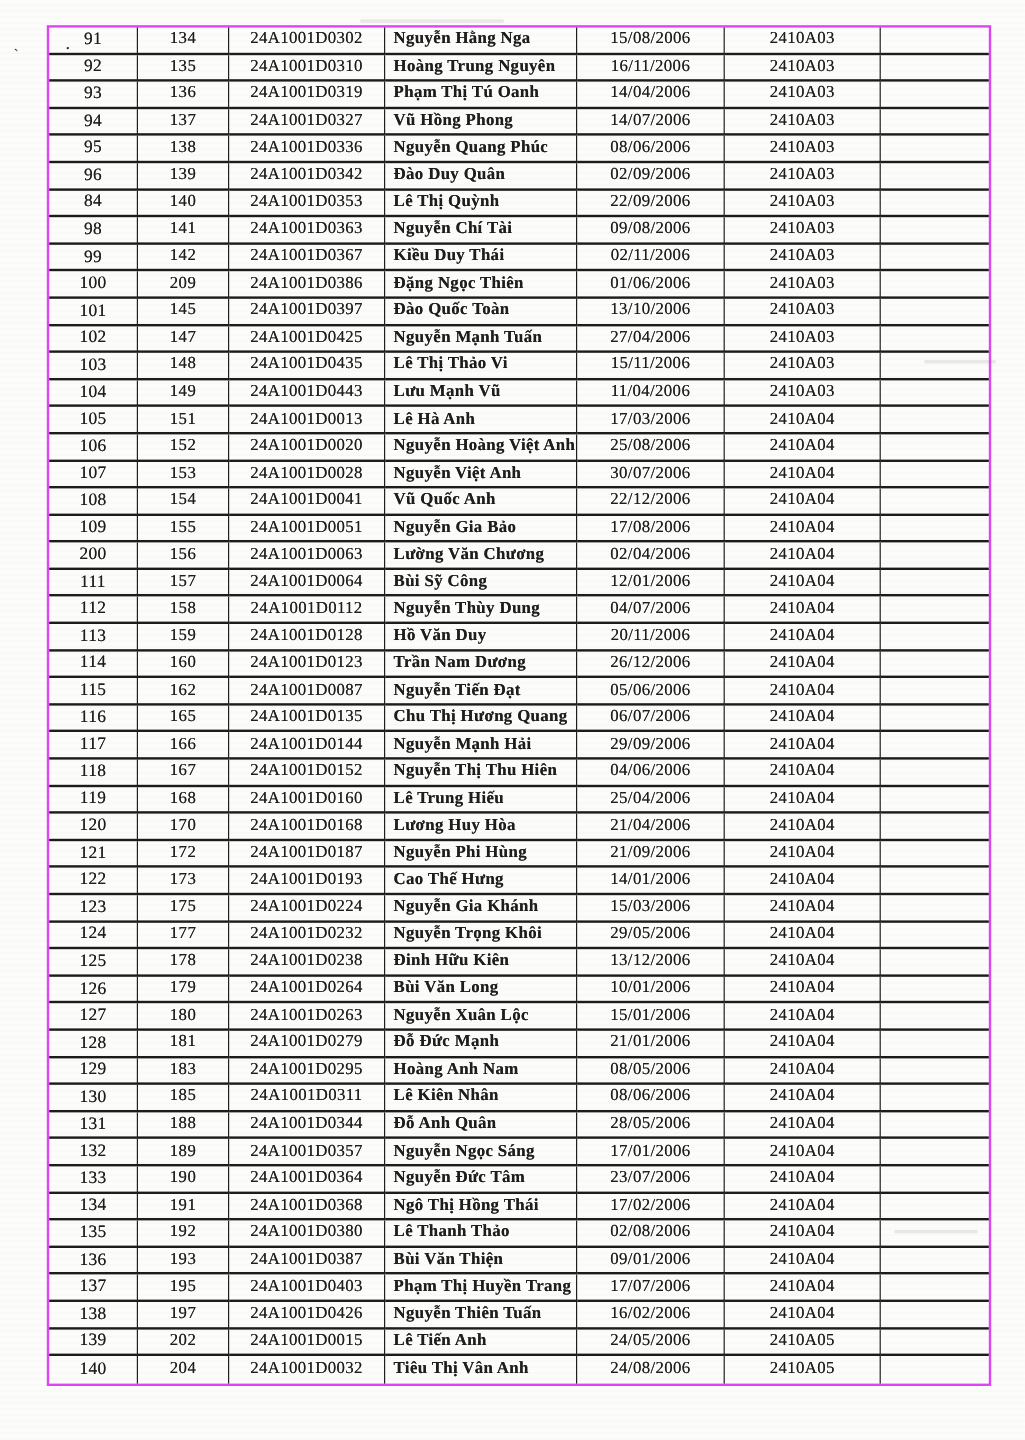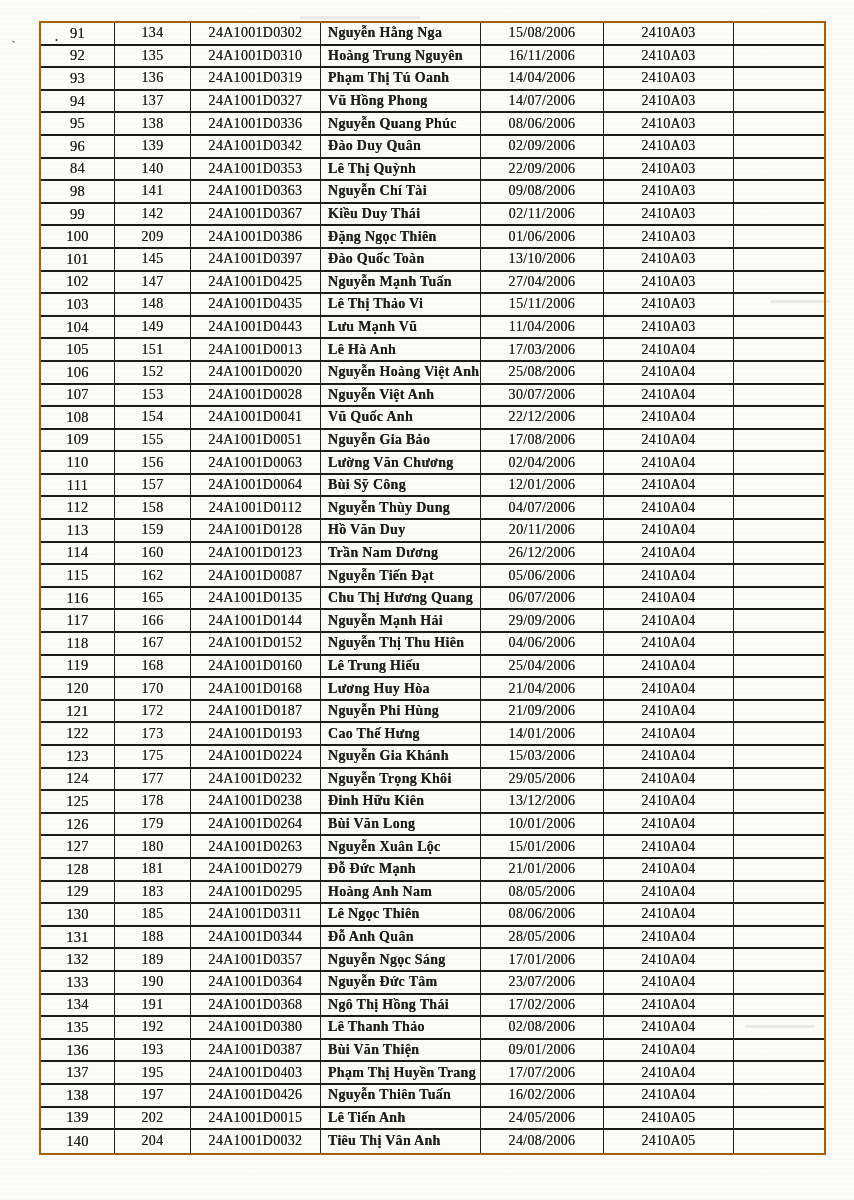--- a/index.html
+++ b/index.html
@@ -20,21 +20,21 @@
     position: absolute;
     inset: 0;
     background:
       repeating-linear-gradient(0deg, rgba(0,0,0,0.012) 0 2px, rgba(0,0,0,0) 2px 5px),
       #fcfcfa;
   }
   .scan-table {
     position: absolute;
     left: 39px;
     top: 21px;
-    border: 2px solid #a16207;
+    border: 2px solid #d946ef;
     display: grid;
     grid-template-columns: 74px 76px 130px 160px 123px 130px 90px;
     grid-auto-rows: 22.6px;
     background: transparent;
     filter: contrast(1.04);
   }
   .t-row { display: contents; }
   .cell {
     box-sizing: border-box;
     border-right: 1.5px solid #242422;
@@ -108,41 +108,41 @@
     <div class="t-row"><div class="cell c0">100</div><div class="cell c1">209</div><div class="cell c2">24A1001D0386</div><div class="cell c3">Đặng Ngọc Thiên</div><div class="cell c4">01/06/2006</div><div class="cell c5">2410A03</div><div class="cell c6"></div></div>
     <div class="t-row"><div class="cell c0">101</div><div class="cell c1">145</div><div class="cell c2">24A1001D0397</div><div class="cell c3">Đào Quốc Toàn</div><div class="cell c4">13/10/2006</div><div class="cell c5">2410A03</div><div class="cell c6"></div></div>
     <div class="t-row"><div class="cell c0">102</div><div class="cell c1">147</div><div class="cell c2">24A1001D0425</div><div class="cell c3">Nguyễn Mạnh Tuấn</div><div class="cell c4">27/04/2006</div><div class="cell c5">2410A03</div><div class="cell c6"></div></div>
     <div class="t-row"><div class="cell c0">103</div><div class="cell c1">148</div><div class="cell c2">24A1001D0435</div><div class="cell c3">Lê Thị Thảo Vi</div><div class="cell c4">15/11/2006</div><div class="cell c5">2410A03</div><div class="cell c6"></div></div>
     <div class="t-row"><div class="cell c0">104</div><div class="cell c1">149</div><div class="cell c2">24A1001D0443</div><div class="cell c3">Lưu Mạnh Vũ</div><div class="cell c4">11/04/2006</div><div class="cell c5">2410A03</div><div class="cell c6"></div></div>
     <div class="t-row"><div class="cell c0">105</div><div class="cell c1">151</div><div class="cell c2">24A1001D0013</div><div class="cell c3">Lê Hà Anh</div><div class="cell c4">17/03/2006</div><div class="cell c5">2410A04</div><div class="cell c6"></div></div>
     <div class="t-row"><div class="cell c0">106</div><div class="cell c1">152</div><div class="cell c2">24A1001D0020</div><div class="cell c3">Nguyễn Hoàng Việt Anh</div><div class="cell c4">25/08/2006</div><div class="cell c5">2410A04</div><div class="cell c6"></div></div>
     <div class="t-row"><div class="cell c0">107</div><div class="cell c1">153</div><div class="cell c2">24A1001D0028</div><div class="cell c3">Nguyễn Việt Anh</div><div class="cell c4">30/07/2006</div><div class="cell c5">2410A04</div><div class="cell c6"></div></div>
     <div class="t-row"><div class="cell c0">108</div><div class="cell c1">154</div><div class="cell c2">24A1001D0041</div><div class="cell c3">Vũ Quốc Anh</div><div class="cell c4">22/12/2006</div><div class="cell c5">2410A04</div><div class="cell c6"></div></div>
     <div class="t-row"><div class="cell c0">109</div><div class="cell c1">155</div><div class="cell c2">24A1001D0051</div><div class="cell c3">Nguyễn Gia Bảo</div><div class="cell c4">17/08/2006</div><div class="cell c5">2410A04</div><div class="cell c6"></div></div>
-    <div class="t-row"><div class="cell c0">110</div><div class="cell c1">156</div><div class="cell c2">24A1001D0063</div><div class="cell c3">Lường Văn Chương</div><div class="cell c4">02/04/2006</div><div class="cell c5">2410A04</div><div class="cell c6"></div></div>
+    <div class="t-row"><div class="cell c0">200</div><div class="cell c1">156</div><div class="cell c2">24A1001D0063</div><div class="cell c3">Lường Văn Chương</div><div class="cell c4">02/04/2006</div><div class="cell c5">2410A04</div><div class="cell c6"></div></div>
     <div class="t-row"><div class="cell c0">111</div><div class="cell c1">157</div><div class="cell c2">24A1001D0064</div><div class="cell c3">Bùi Sỹ Công</div><div class="cell c4">12/01/2006</div><div class="cell c5">2410A04</div><div class="cell c6"></div></div>
     <div class="t-row"><div class="cell c0">112</div><div class="cell c1">158</div><div class="cell c2">24A1001D0112</div><div class="cell c3">Nguyễn Thùy Dung</div><div class="cell c4">04/07/2006</div><div class="cell c5">2410A04</div><div class="cell c6"></div></div>
     <div class="t-row"><div class="cell c0">113</div><div class="cell c1">159</div><div class="cell c2">24A1001D0128</div><div class="cell c3">Hồ Văn Duy</div><div class="cell c4">20/11/2006</div><div class="cell c5">2410A04</div><div class="cell c6"></div></div>
     <div class="t-row"><div class="cell c0">114</div><div class="cell c1">160</div><div class="cell c2">24A1001D0123</div><div class="cell c3">Trần Nam Dương</div><div class="cell c4">26/12/2006</div><div class="cell c5">2410A04</div><div class="cell c6"></div></div>
     <div class="t-row"><div class="cell c0">115</div><div class="cell c1">162</div><div class="cell c2">24A1001D0087</div><div class="cell c3">Nguyễn Tiến Đạt</div><div class="cell c4">05/06/2006</div><div class="cell c5">2410A04</div><div class="cell c6"></div></div>
     <div class="t-row"><div class="cell c0">116</div><div class="cell c1">165</div><div class="cell c2">24A1001D0135</div><div class="cell c3">Chu Thị Hương Quang</div><div class="cell c4">06/07/2006</div><div class="cell c5">2410A04</div><div class="cell c6"></div></div>
     <div class="t-row"><div class="cell c0">117</div><div class="cell c1">166</div><div class="cell c2">24A1001D0144</div><div class="cell c3">Nguyễn Mạnh Hải</div><div class="cell c4">29/09/2006</div><div class="cell c5">2410A04</div><div class="cell c6"></div></div>
     <div class="t-row"><div class="cell c0">118</div><div class="cell c1">167</div><div class="cell c2">24A1001D0152</div><div class="cell c3">Nguyễn Thị Thu Hiên</div><div class="cell c4">04/06/2006</div><div class="cell c5">2410A04</div><div class="cell c6"></div></div>
     <div class="t-row"><div class="cell c0">119</div><div class="cell c1">168</div><div class="cell c2">24A1001D0160</div><div class="cell c3">Lê Trung Hiếu</div><div class="cell c4">25/04/2006</div><div class="cell c5">2410A04</div><div class="cell c6"></div></div>
     <div class="t-row"><div class="cell c0">120</div><div class="cell c1">170</div><div class="cell c2">24A1001D0168</div><div class="cell c3">Lương Huy Hòa</div><div class="cell c4">21/04/2006</div><div class="cell c5">2410A04</div><div class="cell c6"></div></div>
     <div class="t-row"><div class="cell c0">121</div><div class="cell c1">172</div><div class="cell c2">24A1001D0187</div><div class="cell c3">Nguyễn Phi Hùng</div><div class="cell c4">21/09/2006</div><div class="cell c5">2410A04</div><div class="cell c6"></div></div>
     <div class="t-row"><div class="cell c0">122</div><div class="cell c1">173</div><div class="cell c2">24A1001D0193</div><div class="cell c3">Cao Thế Hưng</div><div class="cell c4">14/01/2006</div><div class="cell c5">2410A04</div><div class="cell c6"></div></div>
     <div class="t-row"><div class="cell c0">123</div><div class="cell c1">175</div><div class="cell c2">24A1001D0224</div><div class="cell c3">Nguyễn Gia Khánh</div><div class="cell c4">15/03/2006</div><div class="cell c5">2410A04</div><div class="cell c6"></div></div>
     <div class="t-row"><div class="cell c0">124</div><div class="cell c1">177</div><div class="cell c2">24A1001D0232</div><div class="cell c3">Nguyễn Trọng Khôi</div><div class="cell c4">29/05/2006</div><div class="cell c5">2410A04</div><div class="cell c6"></div></div>
     <div class="t-row"><div class="cell c0">125</div><div class="cell c1">178</div><div class="cell c2">24A1001D0238</div><div class="cell c3">Đinh Hữu Kiên</div><div class="cell c4">13/12/2006</div><div class="cell c5">2410A04</div><div class="cell c6"></div></div>
     <div class="t-row"><div class="cell c0">126</div><div class="cell c1">179</div><div class="cell c2">24A1001D0264</div><div class="cell c3">Bùi Văn Long</div><div class="cell c4">10/01/2006</div><div class="cell c5">2410A04</div><div class="cell c6"></div></div>
     <div class="t-row"><div class="cell c0">127</div><div class="cell c1">180</div><div class="cell c2">24A1001D0263</div><div class="cell c3">Nguyễn Xuân Lộc</div><div class="cell c4">15/01/2006</div><div class="cell c5">2410A04</div><div class="cell c6"></div></div>
     <div class="t-row"><div class="cell c0">128</div><div class="cell c1">181</div><div class="cell c2">24A1001D0279</div><div class="cell c3">Đỗ Đức Mạnh</div><div class="cell c4">21/01/2006</div><div class="cell c5">2410A04</div><div class="cell c6"></div></div>
     <div class="t-row"><div class="cell c0">129</div><div class="cell c1">183</div><div class="cell c2">24A1001D0295</div><div class="cell c3">Hoàng Anh Nam</div><div class="cell c4">08/05/2006</div><div class="cell c5">2410A04</div><div class="cell c6"></div></div>
-    <div class="t-row"><div class="cell c0">130</div><div class="cell c1">185</div><div class="cell c2">24A1001D0311</div><div class="cell c3">Lê Ngọc Thiên</div><div class="cell c4">08/06/2006</div><div class="cell c5">2410A04</div><div class="cell c6"></div></div>
+    <div class="t-row"><div class="cell c0">130</div><div class="cell c1">185</div><div class="cell c2">24A1001D0311</div><div class="cell c3">Lê Kiên Nhân</div><div class="cell c4">08/06/2006</div><div class="cell c5">2410A04</div><div class="cell c6"></div></div>
     <div class="t-row"><div class="cell c0">131</div><div class="cell c1">188</div><div class="cell c2">24A1001D0344</div><div class="cell c3">Đỗ Anh Quân</div><div class="cell c4">28/05/2006</div><div class="cell c5">2410A04</div><div class="cell c6"></div></div>
     <div class="t-row"><div class="cell c0">132</div><div class="cell c1">189</div><div class="cell c2">24A1001D0357</div><div class="cell c3">Nguyễn Ngọc Sáng</div><div class="cell c4">17/01/2006</div><div class="cell c5">2410A04</div><div class="cell c6"></div></div>
     <div class="t-row"><div class="cell c0">133</div><div class="cell c1">190</div><div class="cell c2">24A1001D0364</div><div class="cell c3">Nguyễn Đức Tâm</div><div class="cell c4">23/07/2006</div><div class="cell c5">2410A04</div><div class="cell c6"></div></div>
     <div class="t-row"><div class="cell c0">134</div><div class="cell c1">191</div><div class="cell c2">24A1001D0368</div><div class="cell c3">Ngô Thị Hồng Thái</div><div class="cell c4">17/02/2006</div><div class="cell c5">2410A04</div><div class="cell c6"></div></div>
     <div class="t-row"><div class="cell c0">135</div><div class="cell c1">192</div><div class="cell c2">24A1001D0380</div><div class="cell c3">Lê Thanh Thảo</div><div class="cell c4">02/08/2006</div><div class="cell c5">2410A04</div><div class="cell c6"></div></div>
     <div class="t-row"><div class="cell c0">136</div><div class="cell c1">193</div><div class="cell c2">24A1001D0387</div><div class="cell c3">Bùi Văn Thiện</div><div class="cell c4">09/01/2006</div><div class="cell c5">2410A04</div><div class="cell c6"></div></div>
     <div class="t-row"><div class="cell c0">137</div><div class="cell c1">195</div><div class="cell c2">24A1001D0403</div><div class="cell c3">Phạm Thị Huyền Trang</div><div class="cell c4">17/07/2006</div><div class="cell c5">2410A04</div><div class="cell c6"></div></div>
     <div class="t-row"><div class="cell c0">138</div><div class="cell c1">197</div><div class="cell c2">24A1001D0426</div><div class="cell c3">Nguyễn Thiên Tuấn</div><div class="cell c4">16/02/2006</div><div class="cell c5">2410A04</div><div class="cell c6"></div></div>
     <div class="t-row"><div class="cell c0">139</div><div class="cell c1">202</div><div class="cell c2">24A1001D0015</div><div class="cell c3">Lê Tiến Anh</div><div class="cell c4">24/05/2006</div><div class="cell c5">2410A05</div><div class="cell c6"></div></div>
     <div class="t-row"><div class="cell c0">140</div><div class="cell c1">204</div><div class="cell c2">24A1001D0032</div><div class="cell c3">Tiêu Thị Vân Anh</div><div class="cell c4">24/08/2006</div><div class="cell c5">2410A05</div><div class="cell c6"></div></div>

